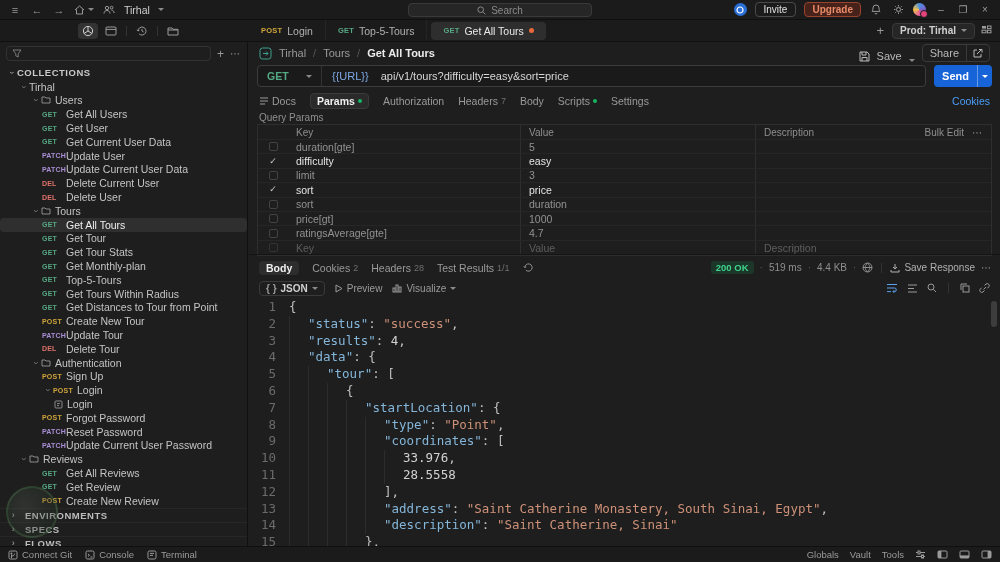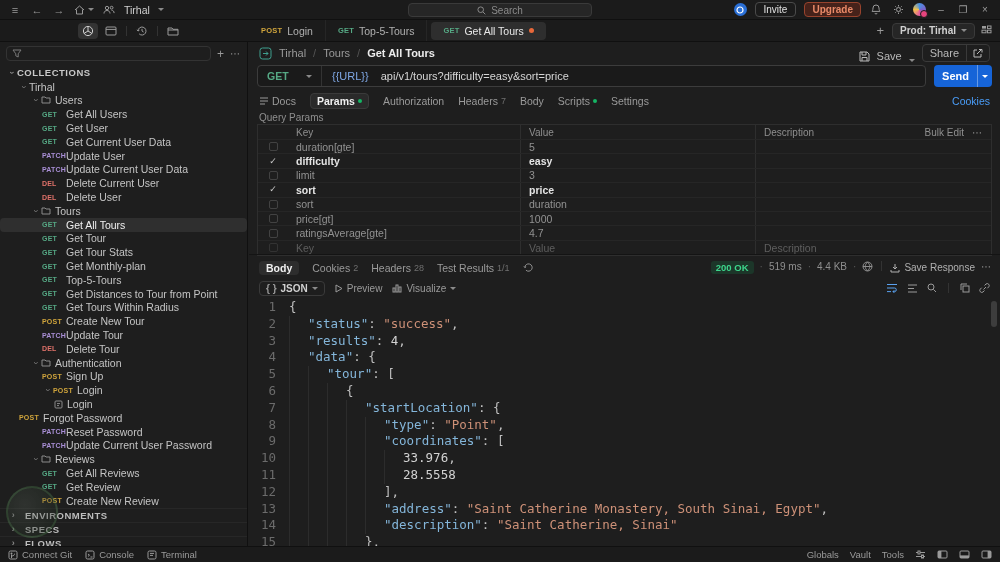--- a/index.html
+++ b/index.html
@@ -89,30 +89,30 @@
 
   .ptable{position:absolute;top:82px;left:8px;right:8px;border:1px solid #2e2e2e}
   .prow{display:grid;grid-template-columns:30px 232px 235px 1fr;height:14.4px;border-bottom:1px solid #262626;align-items:center;font-size:10.5px}
   .prow:last-child{border-bottom:none}
   .phead{color:#8f8f8f;font-size:10px;height:15px}
   .pc{padding:0 8px;overflow:hidden;white-space:nowrap;height:100%;display:flex;align-items:center}
   .pc.v,.pc.d{border-left:1px solid #2e2e2e}
   .pc.cbx{justify-content:center;padding:0}
   .cb{width:9px;height:9px;border:1px solid #424242;border-radius:2px}
   .ck{color:#c9c9c9;font-size:9px;line-height:1}
-  .on{color:#e4e4e4;font-weight:bold}
+  .on{color:#e4e4e4;font-weight:normal}
   .off{color:#929292}
   .ph{color:#5e5e5e}
   .bulkwrap{margin-left:auto;display:flex;align-items:center;gap:8px;color:#8f8f8f}
 
   
   .resp{position:absolute;top:212px;left:0;right:0;bottom:0;border-top:1px solid #141414}
   .resptabs{position:absolute;top:4px;left:10px;right:8px;height:17px;display:flex;align-items:center;gap:13px;font-size:10.5px;color:#9a9a9a}
   .resptabs .rtab.active{border:none;background:#2d2d2d;color:#f0f0f0;padding:1px 7px}
-  .rt-right{margin-left:auto;display:flex;gap:6px;font-size:10px;color:#8f8f8f}
+  .rt-right{margin-left:auto;display:flex;align-items:center;gap:6px;font-size:10px;color:#8f8f8f}
   .status{background:rgba(21,181,100,.16);color:#3dd68c;font-size:9.5px;font-weight:bold;padding:1px 5px;border-radius:3px}
   .mdot{color:#5a5a5a}
   .saveresp{display:flex;align-items:center;gap:4px;color:#b0b0b0}
   .hdots{color:#9a9a9a;letter-spacing:1px}
 
   .resptoolbar{position:absolute;top:25px;left:10px;right:10px;height:16px;display:flex;align-items:center;gap:10px;font-size:10px;color:#9a9a9a}
   .pill{border:1px solid #3a3a3a;border-radius:4px;padding:1px 6px;display:flex;gap:4px;align-items:center;color:#d0d0d0;font-weight:bold}
   .tbtn{display:flex;align-items:center;gap:4px}
   .tt-right{margin-left:auto;display:flex;align-items:center;gap:9px}
   .icon-active{color:#5aa2f0}
@@ -340,25 +340,25 @@
         <div class="trow" style="padding-left:42px">
           <span class="mtag" style="color:#56a985">GET</span>
           <span>Get Monthly-plan</span>
         </div>
         <div class="trow" style="padding-left:42px">
           <span class="mtag" style="color:#56a985">GET</span>
           <span>Top-5-Tours</span>
         </div>
         <div class="trow" style="padding-left:42px">
           <span class="mtag" style="color:#56a985">GET</span>
+          <span>Get Tours Within Radius</span>
+        </div>
+        <div class="trow" style="padding-left:42px">
+          <span class="mtag" style="color:#56a985">GET</span>
           <span>Get Distances to Tour from Point</span>
-        </div>
-        <div class="trow" style="padding-left:42px">
-          <span class="mtag" style="color:#56a985">GET</span>
-          <span>Get Tours Within Radius</span>
         </div>
         <div class="trow" style="padding-left:42px">
           <span class="mtag" style="color:#cfa43c">POST</span>
           <span>Create New Tour</span>
         </div>
         <div class="trow" style="padding-left:42px">
           <span class="mtag" style="color:#a98fd6">PATCH</span>
           <span>Update Tour</span>
         </div>
         <div class="trow" style="padding-left:42px">
@@ -389,33 +389,33 @@
         </div>
         <div class="trow" style="padding-left:54px">
           <span class="ficon">
             <svg width="9" height="9" viewBox="0 0 9 9">
               <rect x="1" y="1" width="7" height="7" rx="1" fill="none" stroke="#8a8a8a"></rect>
               <path d="M3 3.6h3M3 5.6h2" stroke="#8a8a8a"></path>
             </svg>
           </span>
           <span>Login</span>
         </div>
-        <div class="trow" style="padding-left:19px">
+        <div class="trow" style="padding-left:42px">
           <span class="mtag" style="color:#cfa43c">POST</span>
           <span>Forgot Password</span>
         </div>
         <div class="trow" style="padding-left:42px">
           <span class="mtag" style="color:#a98fd6">PATCH</span>
           <span>Reset Password</span>
         </div>
         <div class="trow" style="padding-left:42px">
           <span class="mtag" style="color:#a98fd6">PATCH</span>
           <span>Update Current User Password</span>
         </div>
-        <div class="trow" style="padding-left:30px">
+        <div class="trow" style="padding-left:18px">
           <span class="chev exp">
             <span class="g">›</span>
           </span>
           <span class="ficon">
             <svg width="10" height="8" viewBox="0 0 10 8">
               <path d="M1 1h3l1 1h4v5H1z" fill="none" stroke="#8a8a8a"></path>
             </svg>
           </span>
           <span>Reviews</span>
         </div>

